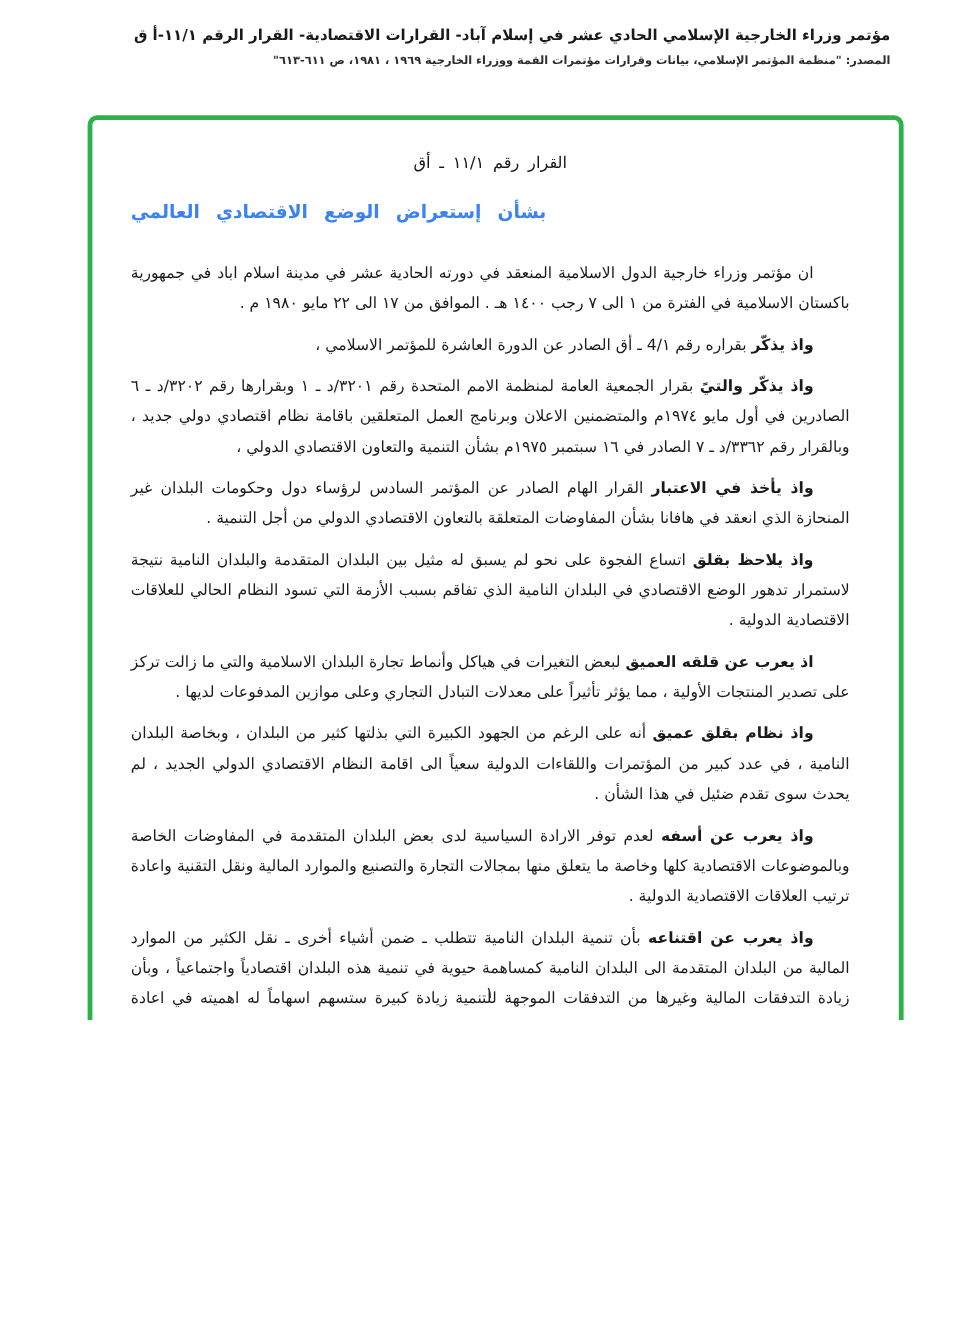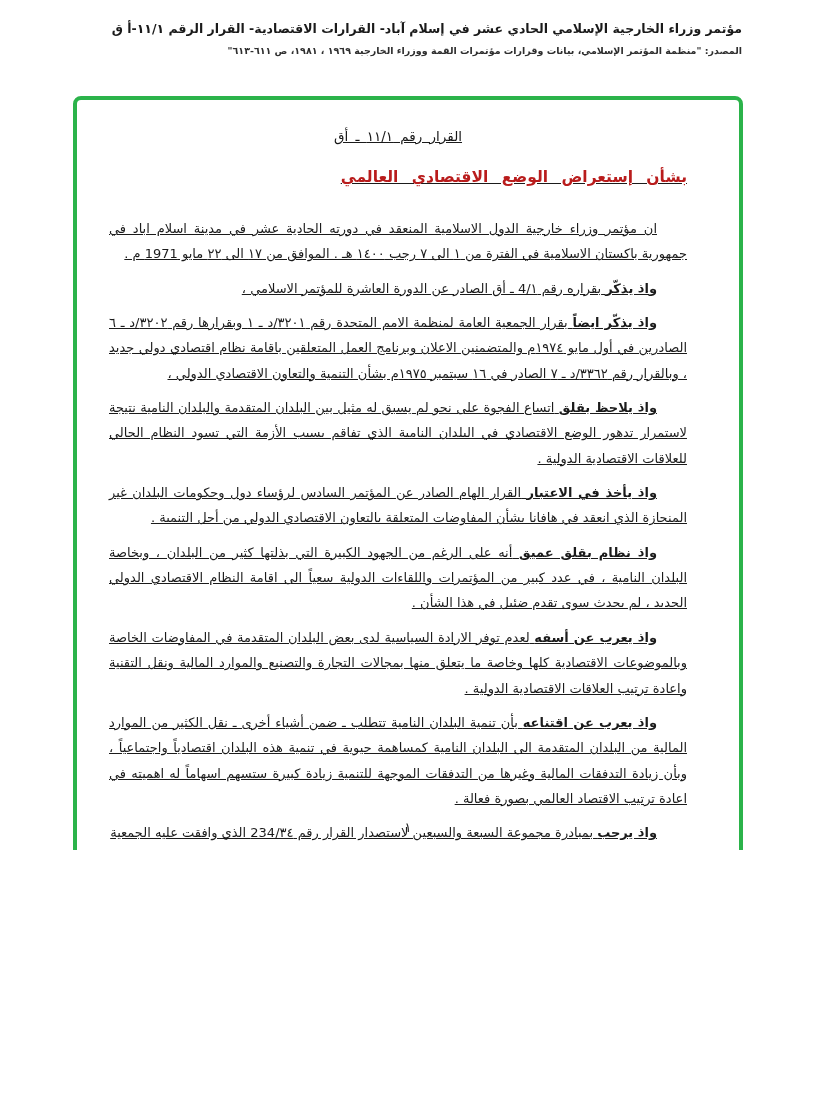--- a/index.html
+++ b/index.html
@@ -40,42 +40,41 @@
   }
   .header-line2 {
     font-size: 9.5px;
     font-weight: bold;
     color: #2e2e2e;
     margin-top: 7px;
   }
   .doc-frame {
     position: absolute;
     top: 96px;
-    right: 73px;
+    right: 63px;
     left: 73px;
     height: 976px;
     border: 4px solid var(--frame_border);
     border-radius: 8px;
-    padding: 22px 52px 14px 32px;
+    padding: 22px 41px 14px 32px;
     background: var(--page_bg);
     overflow: hidden;
-    text-decoration: underline;
   }
   .resolution-number {
     text-align: center;
     font-size: 13.5px;
     color: #161616;
     margin: 6px 0 0 0;
     word-spacing: 3px;
   }
   .resolution-title {
-    text-align: right;
+    text-align: left;
     font-size: 15.5px;
     font-weight: bold;
-    color: #b91c1c;
+    color: #3b82f6;
     margin: 24px 0 30px 0;
     word-spacing: 8px;
   }
   .paragraphs { }
   .para {
     font-size: 13px;
     line-height: 1.95;
     text-align: justify;
     text-indent: 30px;
     margin: 0 0 9px 0;
@@ -102,25 +101,26 @@
   <header class="top-header">
     <div class="header-line1">مؤتمر وزراء الخارجية الإسلامي الحادي عشر في إسلام آباد- القرارات الاقتصادية- القرار الرقم ١١/١-أ ق</div>
     <div class="header-line2">المصدر: "منظمة المؤتمر الإسلامي، بيانات وقرارات مؤتمرات القمة ووزراء الخارجية ١٩٦٩ ، ١٩٨١، ص ٦١١-٦١٣"</div>
   </header>
 
   <section class="doc-frame">
     <div class="resolution-number">القرار رقم ١١/١ ـ أق</div>
     <h1 class="resolution-title">بشأن إستعراض الوضع الاقتصادي العالمي</h1>
 
     <div class="paragraphs">
-      <p class="para"><strong class="lead"></strong> <span>ان مؤتمر وزراء خارجية الدول الاسلامية المنعقد في دورته الحادية عشر في مدينة اسلام اباد في جمهورية باكستان الاسلامية في الفترة من ١ الى ٧ رجب ١٤٠٠ هـ . الموافق من ١٧ الى ٢٢ مايو 1971 م .</span></p>
+      <p class="para"><strong class="lead"></strong> <span>ان مؤتمر وزراء خارجية الدول الاسلامية المنعقد في دورته الحادية عشر في مدينة اسلام اباد في جمهورية باكستان الاسلامية في الفترة من ١ الى ٧ رجب ١٤٠٠ هـ . الموافق من ١٧ الى ٢٢ مايو ١٩٨٠ م .</span></p>
       <p class="para"><strong class="lead">واذ يذكّر</strong> <span>بقراره رقم 4/١ ـ أق الصادر عن الدورة العاشرة للمؤتمر الاسلامي ،</span></p>
-      <p class="para"><strong class="lead">واذ يذكّر ايضاً</strong> <span>بقرار الجمعية العامة لمنظمة الامم المتحدة رقم ٣٢٠١/د ـ ١ وبقرارها رقم ٣٢٠٢/د ـ ٦ الصادرين في أول مايو ١٩٧٤م والمتضمنين الاعلان وبرنامج العمل المتعلقين باقامة نظام اقتصادي دولي جديد ، وبالقرار رقم ٣٣٦٢/د ـ ٧ الصادر في ١٦ سبتمبر ١٩٧٥م بشأن التنمية والتعاون الاقتصادي الدولي ،</span></p>
+      <p class="para"><strong class="lead">واذ يذكّر والتيً</strong> <span>بقرار الجمعية العامة لمنظمة الامم المتحدة رقم ٣٢٠١/د ـ ١ وبقرارها رقم ٣٢٠٢/د ـ ٦ الصادرين في أول مايو ١٩٧٤م والمتضمنين الاعلان وبرنامج العمل المتعلقين باقامة نظام اقتصادي دولي جديد ، وبالقرار رقم ٣٣٦٢/د ـ ٧ الصادر في ١٦ سبتمبر ١٩٧٥م بشأن التنمية والتعاون الاقتصادي الدولي ،</span></p>
+      <p class="para"><strong class="lead">واذ يأخذ في الاعتبار</strong> <span>القرار الهام الصادر عن المؤتمر السادس لرؤساء دول وحكومات البلدان غير المنحازة الذي انعقد في هافانا بشأن المفاوضات المتعلقة بالتعاون الاقتصادي الدولي من أجل التنمية .</span></p>
       <p class="para"><strong class="lead">واذ يلاحظ بقلق</strong> <span>اتساع الفجوة على نحو لم يسبق له مثيل بين البلدان المتقدمة والبلدان النامية نتيجة لاستمرار تدهور الوضع الاقتصادي في البلدان النامية الذي تفاقم بسبب الأزمة التي تسود النظام الحالي للعلاقات الاقتصادية الدولية .</span></p>
-      <p class="para"><strong class="lead">واذ يأخذ في الاعتبار</strong> <span>القرار الهام الصادر عن المؤتمر السادس لرؤساء دول وحكومات البلدان غير المنحازة الذي انعقد في هافانا بشأن المفاوضات المتعلقة بالتعاون الاقتصادي الدولي من أجل التنمية .</span></p>
+      <p class="para"><strong class="lead">اذ يعرب عن قلقه العميق</strong> <span>لبعض التغيرات في هياكل وأنماط تجارة البلدان الاسلامية والتي ما زالت تركز على تصدير المنتجات الأولية ، مما يؤثر تأثيراً على معدلات التبادل التجاري وعلى موازين المدفوعات لديها .</span></p>
       <p class="para"><strong class="lead">واذ نظام بقلق عميق</strong> <span>أنه على الرغم من الجهود الكبيرة التي بذلتها كثير من البلدان ، وبخاصة البلدان النامية ، في عدد كبير من المؤتمرات واللقاءات الدولية سعياً الى اقامة النظام الاقتصادي الدولي الجديد ، لم يحدث سوى تقدم ضئيل في هذا الشأن .</span></p>
       <p class="para"><strong class="lead">واذ يعرب عن أسفه</strong> <span>لعدم توفر الارادة السياسية لدى بعض البلدان المتقدمة في المفاوضات الخاصة وبالموضوعات الاقتصادية كلها وخاصة ما يتعلق منها بمجالات التجارة والتصنيع والموارد المالية ونقل التقنية واعادة ترتيب العلاقات الاقتصادية الدولية .</span></p>
       <p class="para"><strong class="lead">واذ يعرب عن اقتناعه</strong> <span>بأن تنمية البلدان النامية تتطلب ـ ضمن أشياء أخرى ـ نقل الكثير من الموارد المالية من البلدان المتقدمة الى البلدان النامية كمساهمة حيوية في تنمية هذه البلدان اقتصادياً واجتماعياً ، وبأن زيادة التدفقات المالية وغيرها من التدفقات الموجهة للتنمية زيادة كبيرة ستسهم اسهاماً له اهميته في اعادة ترتيب الاقتصاد العالمي بصورة فعالة .</span></p>
       <p class="para"><strong class="lead">واذ يرحب</strong> <span>بمبادرة مجموعة السبعة والسبعين لاستصدار القرار رقم 234/٣٤ الذي وافقت عليه الجمعية</span></p>
     </div>
   </section>
 
   <footer class="page-footer">
     <span class="page-number">١</span>
   </footer>

